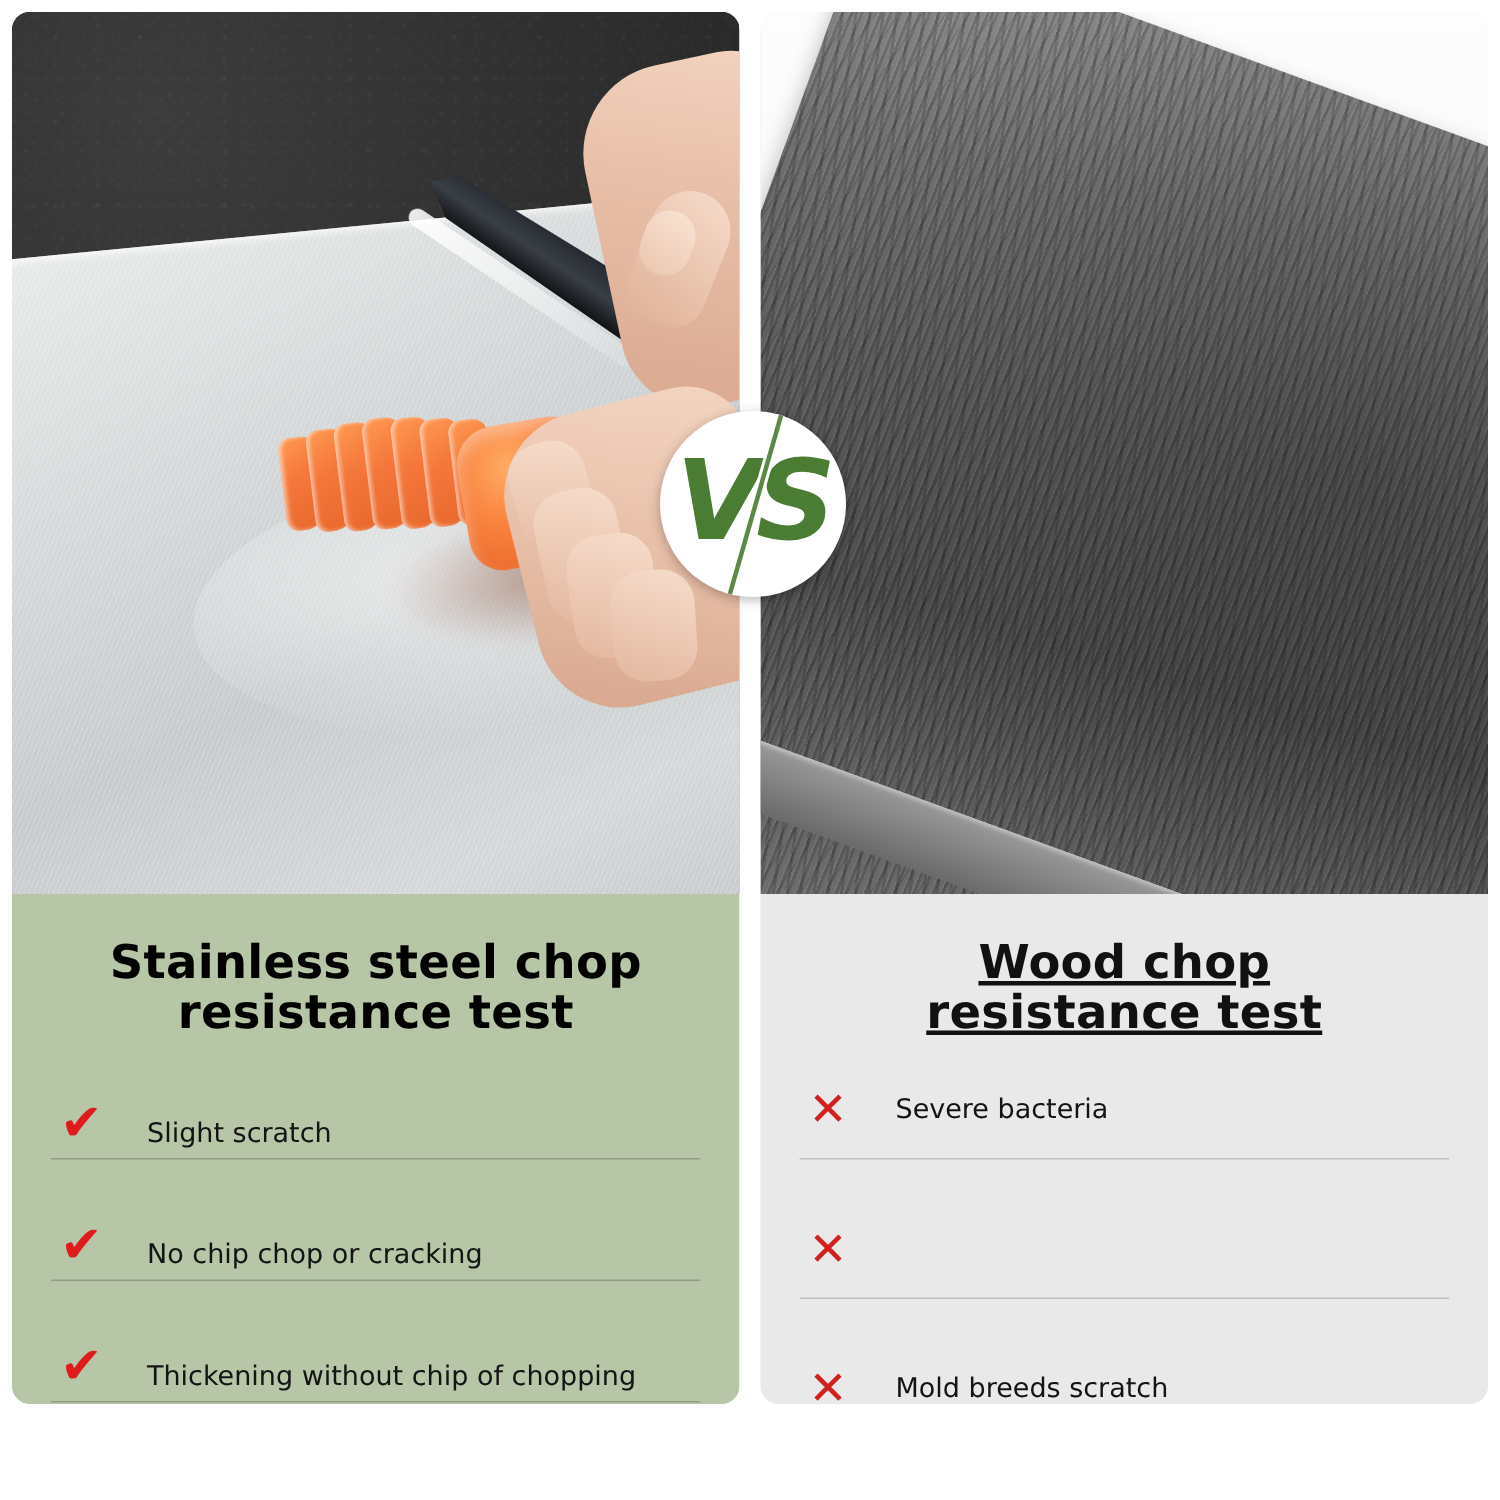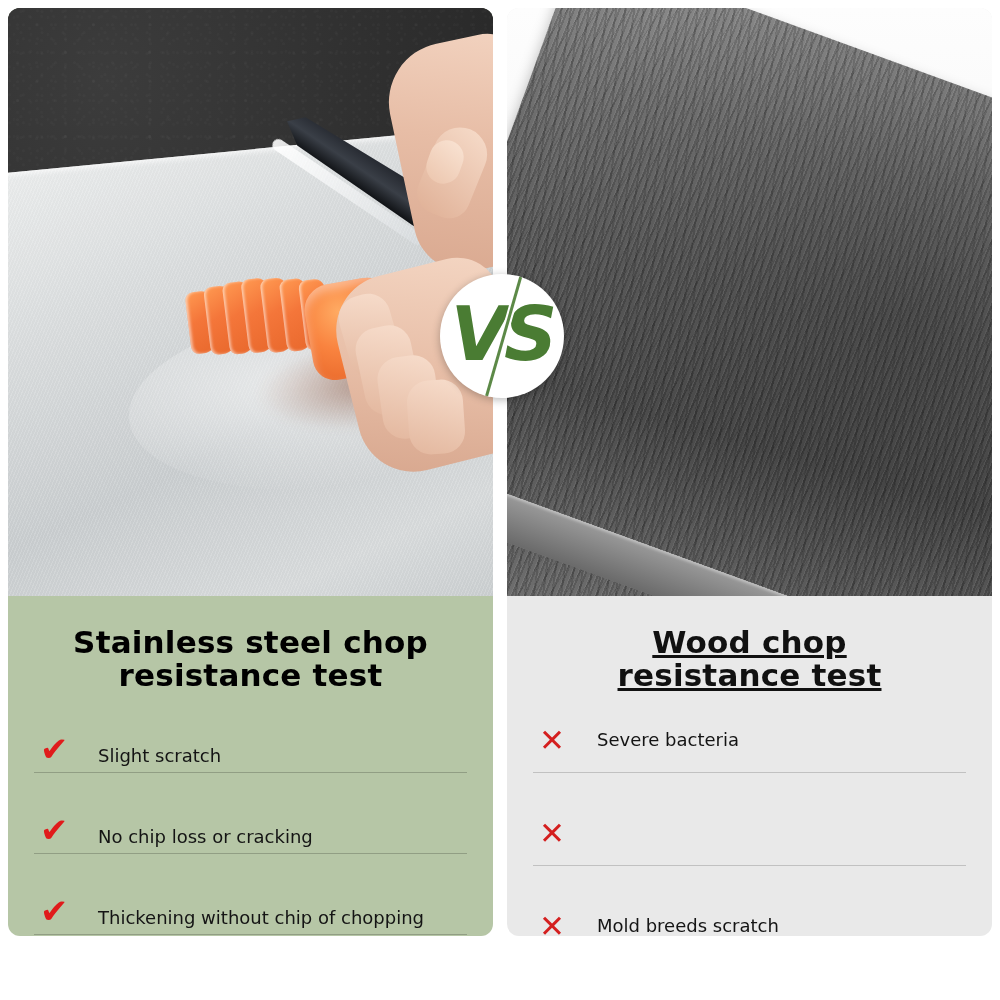--- a/index.html
+++ b/index.html
@@ -187,21 +187,21 @@
       <div>resistance test</div>
     </div>
 
     <div class="list">
       <div class="li">
         <span class="mark">✔</span>
         <span class="txt">Slight scratch</span>
       </div>
       <div class="li">
         <span class="mark">✔</span>
-        <span class="txt">No chip loss or cracking</span>
+        <span class="txt">No chip chop or cracking</span>
       </div>
       <div class="li">
         <span class="mark">✔</span>
         <span class="txt">Thickening without chip of chopping</span>
       </div>
     </div>
   </div>
 
   <div class="gap"></div>
 

